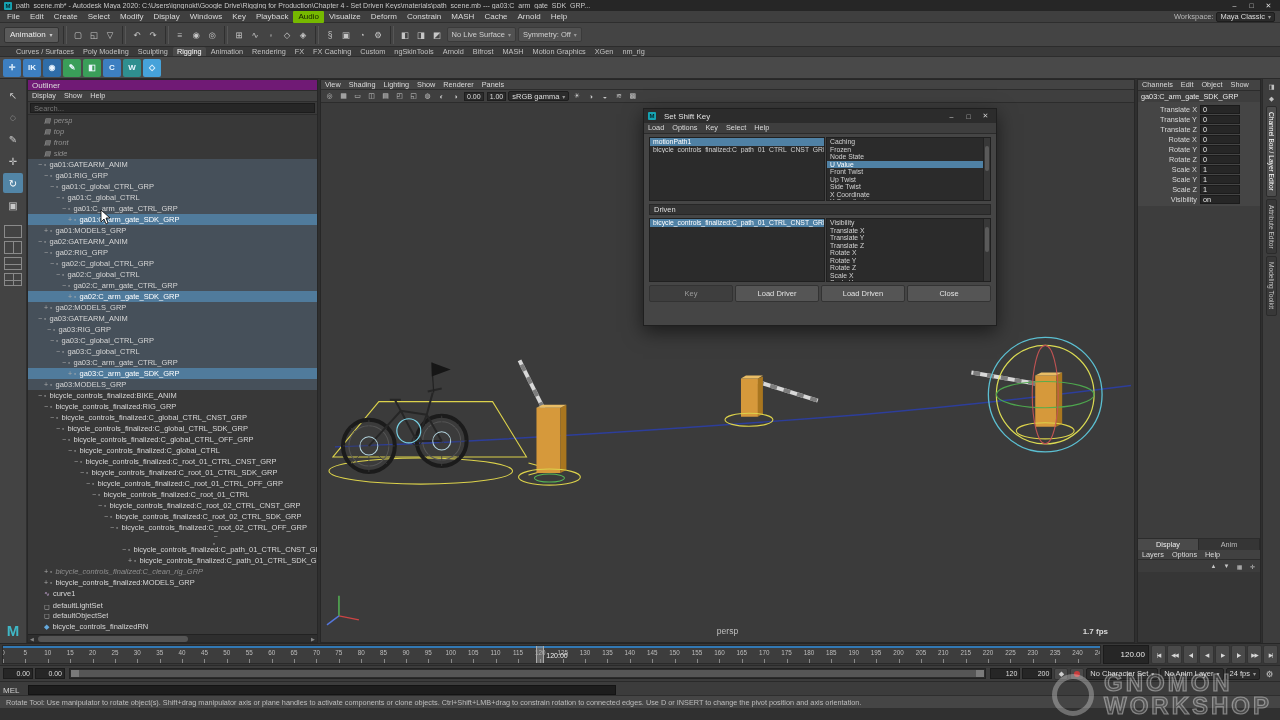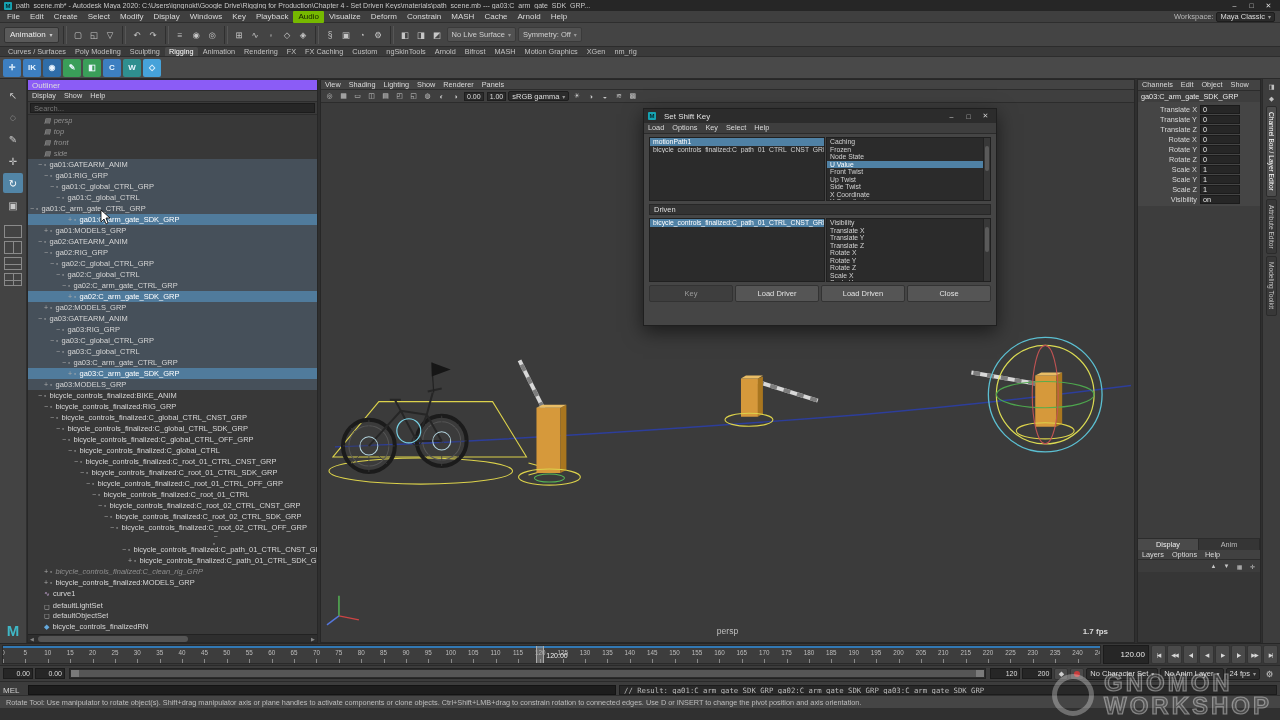--- a/index.html
+++ b/index.html
@@ -22,40 +22,40 @@
 
 .statusline{height:24px;background:#444;display:flex;align-items:center;padding:0 4px;border-bottom:1px solid #2c2c2c;gap:2px;overflow:hidden}
 .mode-dd{height:16px;background:#5a5a5a;border:1px solid #333;border-radius:2px;font-size:8px;color:#eee;display:flex;align-items:center;padding:0 5px;white-space:nowrap}
 .mode-dd::after{content:"▾";font-size:6px;margin-left:4px;color:#ccc}
 .sl-sep{width:4px;height:18px;border-left:1px solid #2f2f2f;border-right:1px solid #565656;margin:0 2px;flex:none}
 .sl-g{display:flex;align-items:center;gap:1px}
 .ibtn{width:15px;height:15px;display:flex;align-items:center;justify-content:center;font-size:8.5px;color:#c6c6c6;border-radius:2px;background:transparent}
 .sl-chip{font-size:7.5px;color:#cfcfcf;background:#515151;border:1px solid #3a3a3a;height:15px;display:flex;align-items:center;padding:0 4px;border-radius:2px;white-space:nowrap}
 .sl-chip::after{content:"▾";font-size:6px;margin-left:3px;color:#999}
 
-.shelf-tabs{height:10px;background:#3a3a3a;display:flex;align-items:flex-end;padding:0 4px;gap:1px;border-bottom:1px solid #2d2d2d;overflow:hidden}
+.shelf-tabs{height:10px;background:#3a3a3a;display:flex;align-items:flex-end;padding:0 12px;gap:1px;border-bottom:1px solid #2d2d2d;overflow:hidden}
 .stab{font-size:7.3px;color:#c2c2c2;padding:0 4px;white-space:nowrap}
 .stab-a{color:#fff;background:#4a4a4a;border-radius:2px 2px 0 0}
 .shelf-icons{height:22px;background:#494949;display:flex;align-items:center;gap:2px;padding:0 3px;border-bottom:1px solid #2a2a2a}
 .shicon{width:18px;height:18px;border-radius:2px;color:#eaf6ff;font-size:8px;font-weight:bold;display:flex;align-items:center;justify-content:center}
 
 .main{position:relative;height:564px;background:#2f2f2f}
 .toolbox{position:absolute;left:0;top:0;width:26px;height:100%;background:#434343;display:flex;flex-direction:column;align-items:center;padding-top:6px;gap:2px}
 .tbtn{width:20px;height:20px;display:flex;align-items:center;justify-content:center;font-size:10px;color:#c9c9c9;border-radius:2px}
 .tbtn-a{background:#5285a6;color:#fff}
 .tb-layouts{margin-top:8px;display:flex;flex-direction:column;gap:3px}
 .lay{width:18px;height:13px;border:1px solid #8a8a8a;position:relative}
 .lay.l2::after{content:"";position:absolute;left:50%;top:0;bottom:0;border-left:1px solid #8a8a8a}
 .lay.l3::after{content:"";position:absolute;left:0;right:0;top:50%;border-top:1px solid #8a8a8a}
 .lay.l4::before{content:"";position:absolute;left:50%;top:0;bottom:0;border-left:1px solid #8a8a8a}
 .lay.l4::after{content:"";position:absolute;left:0;right:0;top:50%;border-top:1px solid #8a8a8a}
 .maya-logo{margin-top:auto;margin-bottom:4px;font-size:15px;font-weight:bold;color:#3fb7c6}
 
 .outliner{position:absolute;left:27px;top:0;width:291px;height:100%;background:#3a3a3a;border:1px solid #272727;display:flex;flex-direction:column}
-.otl-title{height:11px;background:#8b5cf6;font-size:8px;color:#ddd;display:flex;align-items:center;padding:0 4px;border-bottom:1px solid #2c2c2c;flex:none}
+.otl-title{height:11px;background:#701a75;font-size:8px;color:#ddd;display:flex;align-items:center;padding:0 4px;border-bottom:1px solid #2c2c2c;flex:none}
 .otl-menus{height:11px;display:flex;align-items:center;background:#414141;border-bottom:1px solid #2c2c2c;flex:none}
 .otl-search{height:13px;display:flex;align-items:center;background:#3a3a3a;padding:1px 2px;border-bottom:1px solid #2c2c2c;flex:none}
 .otl-search input{flex:1;height:10px;background:#262626;border:1px solid #1c1c1c;color:#bbb;font-size:7.5px;padding:0 3px;font-family:inherit}
 .otl-tree{flex:1;overflow:hidden;background:#383838;position:relative}
 .orow{height:11px;display:flex;align-items:center;font-size:7.5px;color:#d6d6d6;white-space:nowrap}
 .o-band{background:#46505a}
 .o-sel{background:#507b9c;color:#fff}
 .o-dim{color:#8f8f8f;font-style:italic}
 .oexp{width:8px;font-size:7px;color:#aaa;text-align:center;flex:none}
 .oic{flex:none;margin-right:3px;font-size:7px;line-height:1}
@@ -338,21 +338,21 @@
           <div class="orow o-band" style="padding-left: 20px;">
             <span class="oexp">−</span>
             <span class="oic oi-tr">▫</span>
             <span class="olbl">ga01:C_global_CTRL_GRP</span>
           </div>
           <div class="orow o-band" style="padding-left: 26px;">
             <span class="oexp">−</span>
             <span class="oic oi-tr">▫</span>
             <span class="olbl">ga01:C_global_CTRL</span>
           </div>
-          <div class="orow o-band" style="">
+          <div class="orow o-band" style="padding-left: 32px;">
             <span class="oexp">−</span>
             <span class="oic oi-tr">▫</span>
             <span class="olbl">ga01:C_arm_gate_CTRL_GRP</span>
           </div>
           <div class="orow o-sel" style="padding-left: 38px;">
             <span class="oexp">+</span>
             <span class="oic oi-tr">▫</span>
             <span class="olbl">ga01:C_arm_gate_SDK_GRP</span>
           </div>
           <div class="orow o-band" style="padding-left: 14px;">
@@ -393,21 +393,21 @@
           <div class="orow o-band" style="padding-left: 14px;">
             <span class="oexp">+</span>
             <span class="oic oi-tr">▫</span>
             <span class="olbl">ga02:MODELS_GRP</span>
           </div>
           <div class="orow o-band" style="padding-left: 8px;">
             <span class="oexp">−</span>
             <span class="oic oi-tr">▫</span>
             <span class="olbl">ga03:GATEARM_ANIM</span>
           </div>
-          <div class="orow o-band" style="padding-left: 26px;">
+          <div class="orow o-band" style="padding-left: 17px;">
             <span class="oexp">−</span>
             <span class="oic oi-tr">▫</span>
             <span class="olbl">ga03:RIG_GRP</span>
           </div>
           <div class="orow o-band" style="padding-left: 20px;">
             <span class="oexp">−</span>
             <span class="oic oi-tr">▫</span>
             <span class="olbl">ga03:C_global_CTRL_GRP</span>
           </div>
           <div class="orow o-band" style="padding-left: 26px;">
@@ -951,21 +951,20 @@
       </div>
     <div class="dd rr-dd">
         <span>24 fps</span>
       </div>
     <div class="ibtn">⚙</div>
   </div>
 
   <div class="cmdrow">
     <div class="cmd-label">MEL</div>
     <div class="cmd-input"></div>
-    <div class="cmd-result">// Result: ga01:C_arm_gate_SDK_GRP ga02:C_arm_gate_SDK_GRP ga03:C_arm_gate_SDK_GRP</div>
   </div>
 
   <div class="helprow">Rotate Tool: Use manipulator to rotate object(s). Shift+drag manipulator axis or plane handles to activate components or clone objects. Ctrl+Shift+LMB+drag to constrain rotation to connected edges. Use D or INSERT to change the pivot position and axis orientation.</div>
   <div class="bottomstrip"></div>
 
   <div class="wm">
     <div class="wm-ring"></div>
     <div class="wm-text">
       <div>GNOMON</div>
       <div>WORKSHOP</div>

